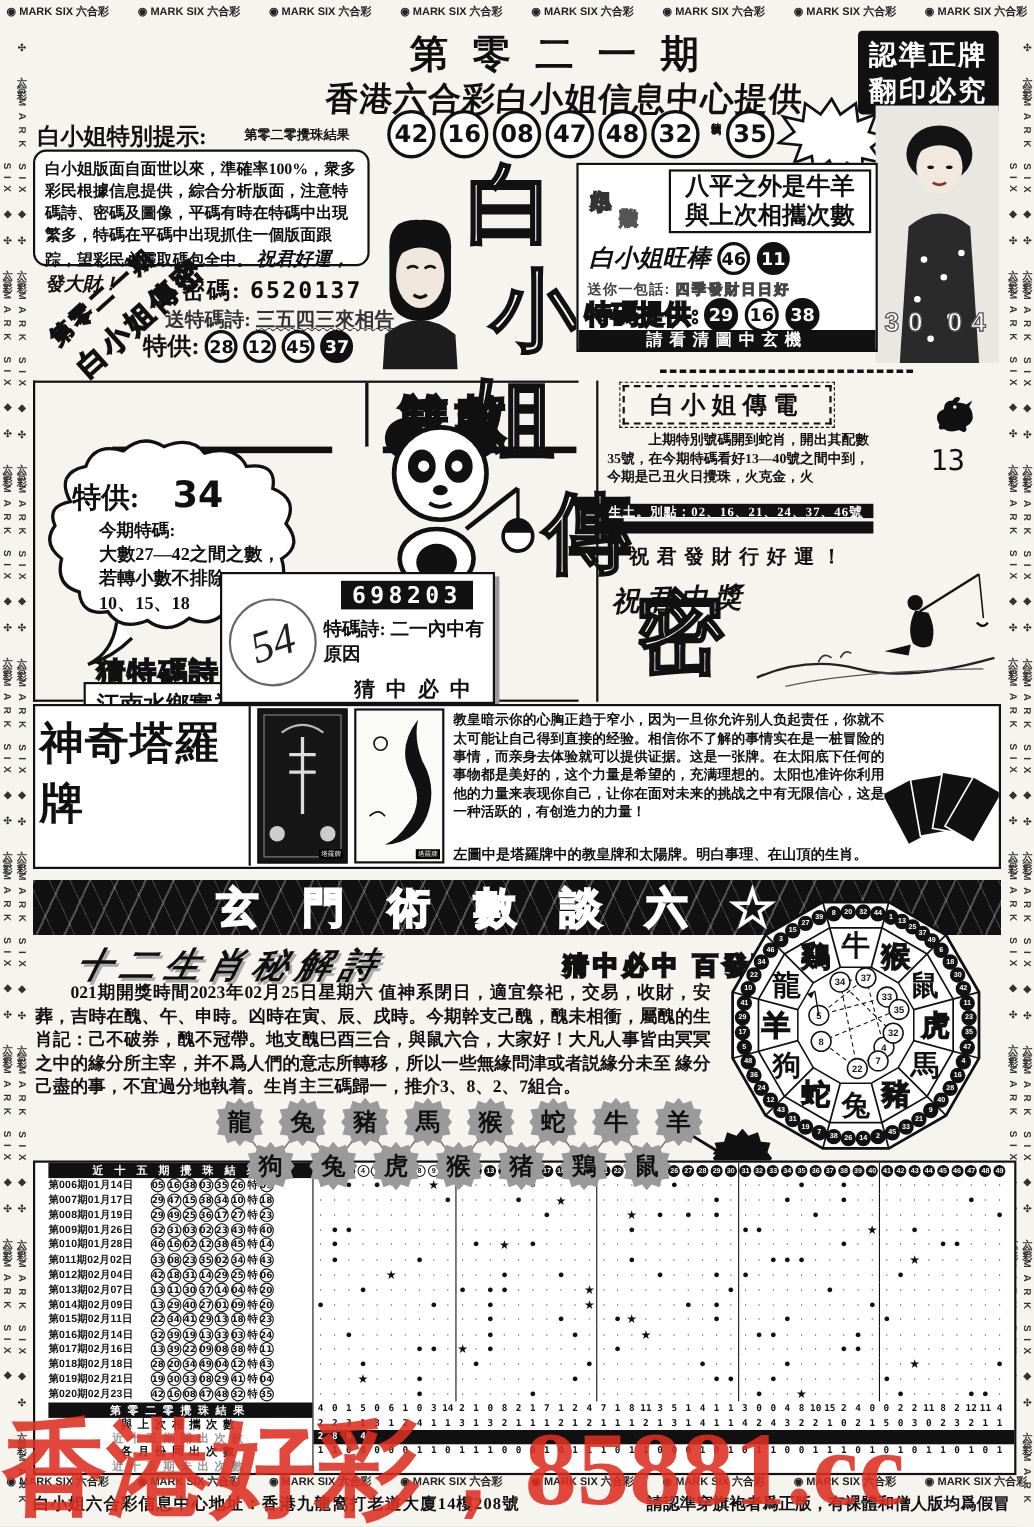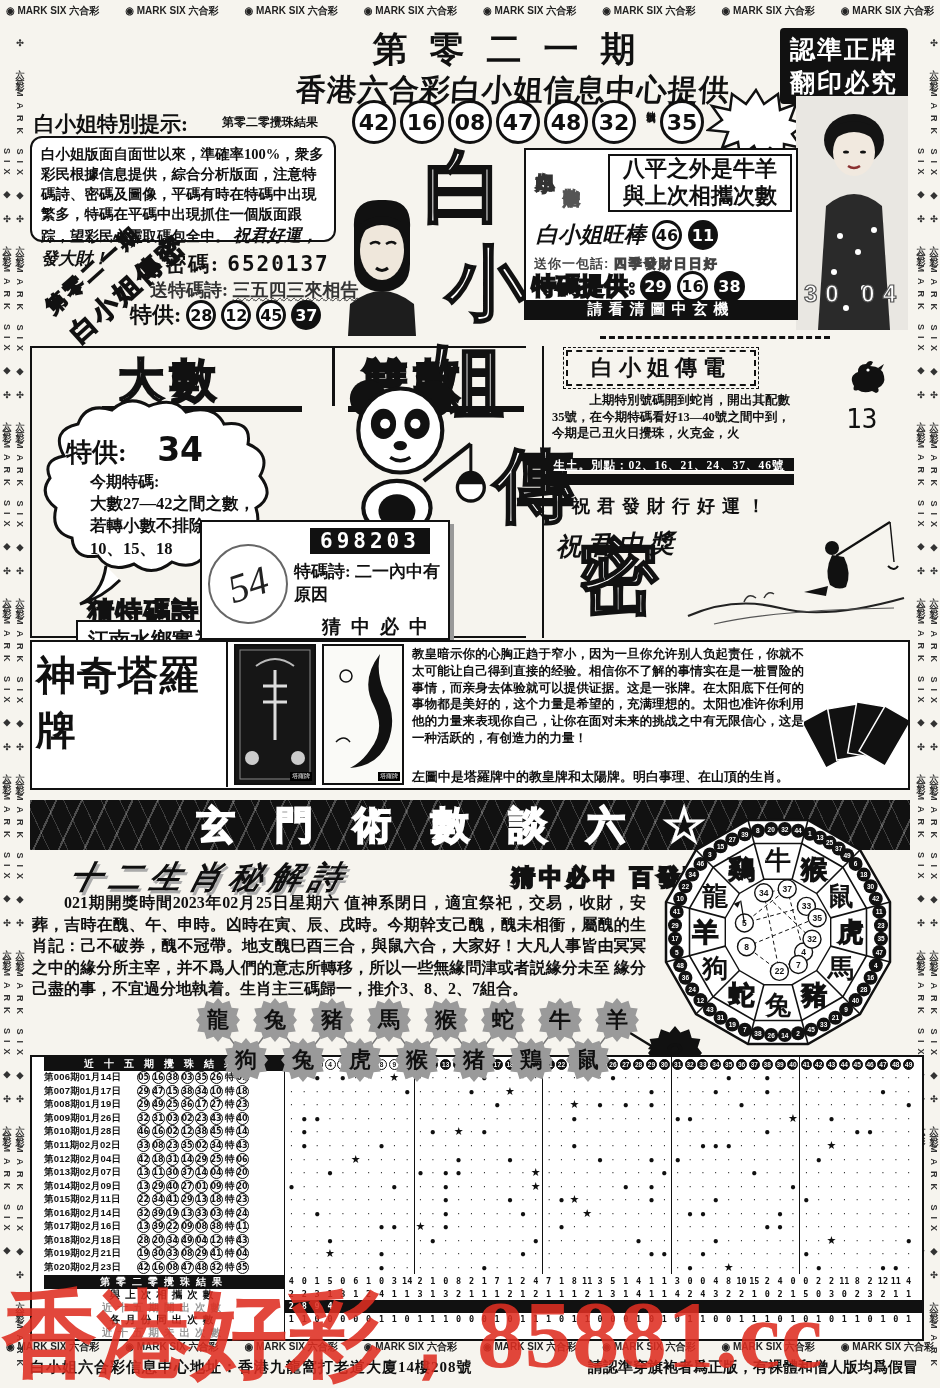--- a/index.html
+++ b/index.html
@@ -202,21 +202,20 @@
           <span class="ball bk" style="height: 31px; width: 31px; font-size: 16px;">29</span>
           <span class="ball" style="height: 31px; width: 31px; font-size: 16px;">16</span>
           <span class="ball bk" style="height: 31px; width: 31px; font-size: 16px;">38</span>
         </span>
     </div>
     <div class="abs blackbar serif b" style="left:0;top:150px;width:270px;height:19px;font-size:15px;letter-spacing:6px;text-align:center;">請看清圖中玄機</div>
   </div>
   <div class="abs" style="left:600px;top:336px;width:230px;border-top:3px dashed #111;"></div>
 
   <div class="abs" style="left:30px;top:346px;width:496px;height:292px;border:2px solid #111;border-right:none;box-sizing:border-box;">
-    <div class="abs ol2 serif" style="left:86px;top:2px;font-size:46px;letter-spacing:6px;">大數</div>
     <div class="abs ol2 serif" style="left:330px;top:2px;font-size:46px;letter-spacing:6px;">雙數</div>
     <div class="abs" style="left:70px;top:58px;width:200px;height:6px;background:#111;"></div>
     <div class="abs" style="left:316px;top:58px;width:176px;height:6px;background:#111;"></div>
     <div class="abs" style="left:300px;top:0;width:3px;height:58px;background:#111;"></div>
   </div>
 
   <div class="abs" style="left:32px;top:394px;width:276px;height:226px;">
     <svg width="276" height="226" viewBox="0 0 276 226">
       <path d="M32,62 Q18,36 46,30 Q54,8 80,16 Q97,0 117,12 Q142,2 154,18 Q182,10 192,30 Q220,26 216,50 Q240,60 228,82 Q244,102 224,114 Q232,140 206,142 Q200,164 176,158 Q162,178 140,168 Q120,184 102,170 Q78,180 66,162 Q42,166 40,144 Q18,138 24,114 Q6,100 18,84 Q10,66 32,62 Z" fill="#fff" stroke="#111" stroke-width="3"></path>
       <path d="M74,172 q-4,28 -26,38 q22,-6 40,-24" fill="#fff" stroke="#111" stroke-width="3"></path>

